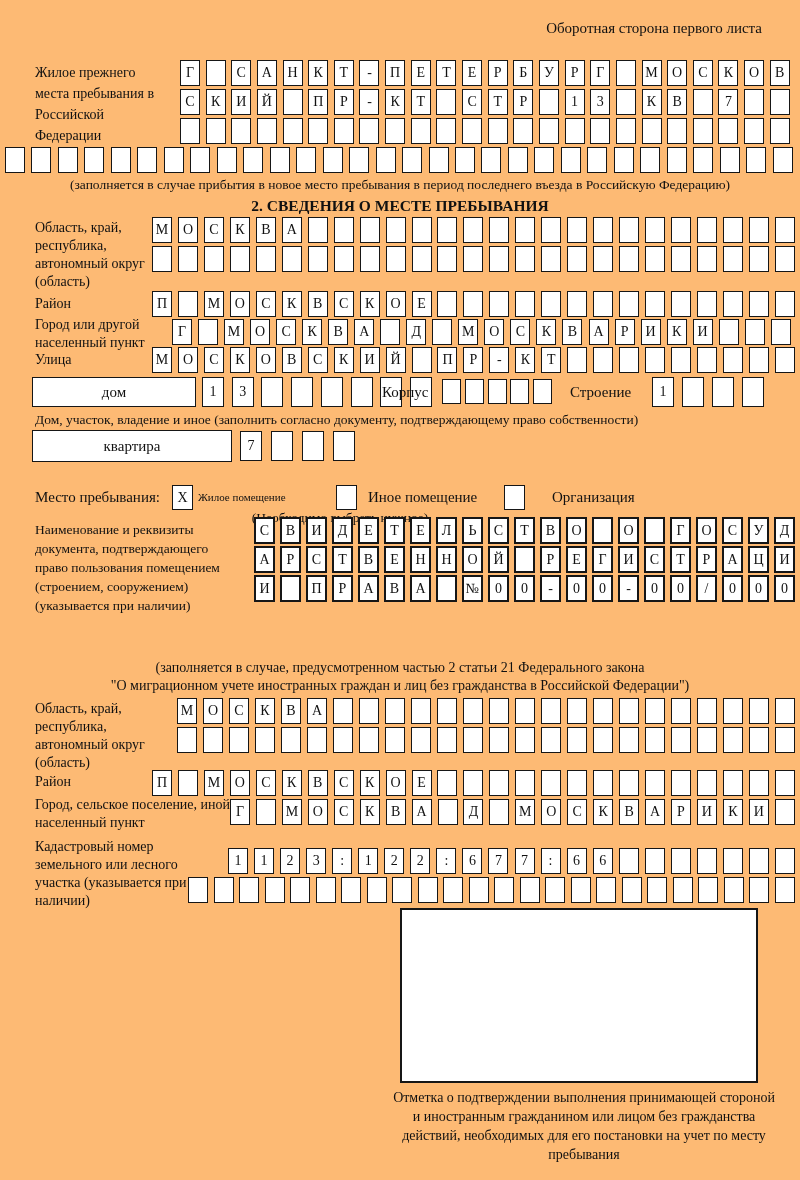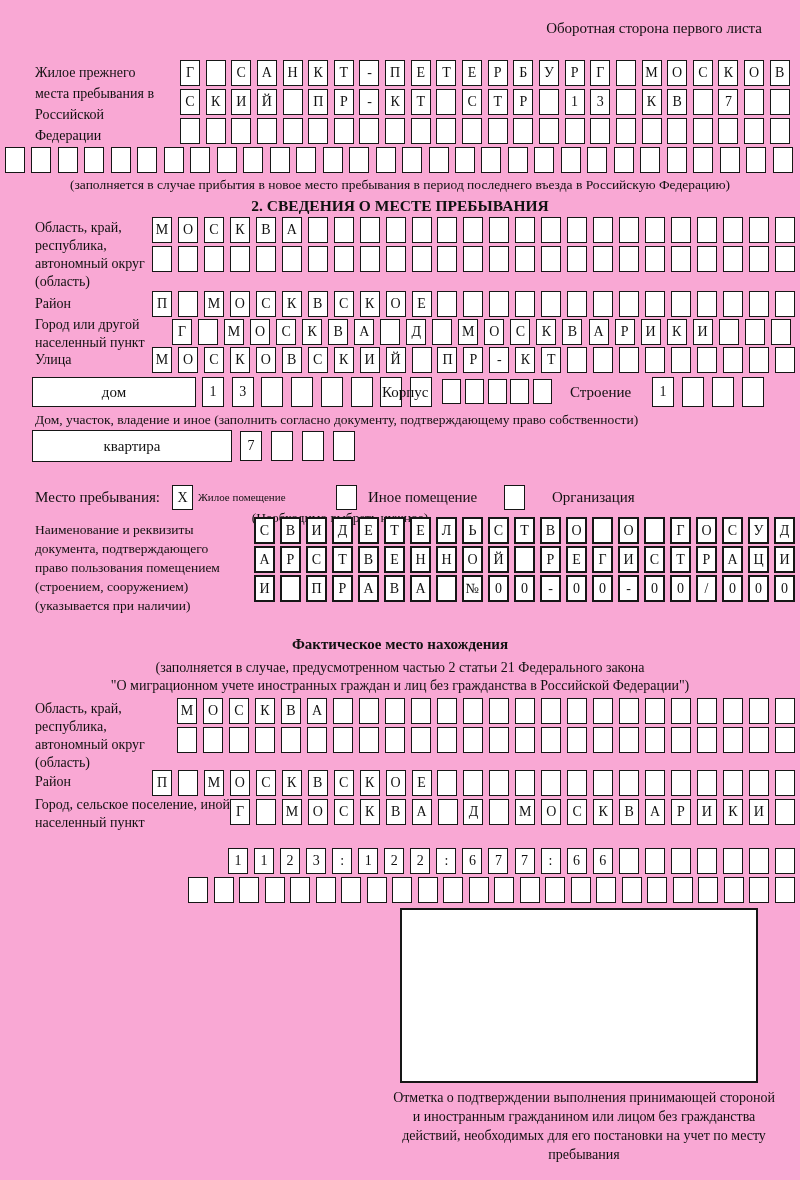--- a/index.html
+++ b/index.html
@@ -1,18 +1,18 @@
 <!DOCTYPE html>
 <html><head>
 <meta charset="utf-8">
 <style>
   * { margin:0; padding:0; box-sizing:border-box; }
   html,body { background:#ffffff; }
   body { width:800px; height:1180px; font-family:"Liberation Serif","DejaVu Serif",serif; color:#111; }
-  .sheet { position:relative; width:800px; height:1180px; background:#f9a8d4; overflow:hidden; }
+  .sheet { position:relative; width:800px; height:1180px; background:#fdba74; overflow:hidden; }
   .lbl { position:absolute; font-size:14px; line-height:18px; }
   .lh21 { line-height:21px; }
   .lh19 { line-height:19px; }
   .cells { position:absolute; display:flex; justify-content:space-between; }
   .cell { flex:0 0 auto; width:20px; height:26px; border:1.5px solid #161616; display:flex; align-items:center; justify-content:center; font-size:14px; background:#fff; }
   .h30 .cell { width:22px; height:30px; }
   .small .cell { width:19px; height:25px; }
   .doc .cell { border-width:2px; height:27px; width:21px; }
   .bigbox { position:absolute; border:1.8px solid #161616; display:flex; align-items:center; justify-content:center; font-size:15px; background:#fff; }
   .chk { position:absolute; width:21px; height:25px; border:1.5px solid #161616; display:flex; align-items:center; justify-content:center; font-size:14px; background:#fff; }
@@ -397,21 +397,20 @@
       <span class="cell">0</span>
       <span class="cell">-</span>
       <span class="cell">0</span>
       <span class="cell">0</span>
       <span class="cell">/</span>
       <span class="cell">0</span>
       <span class="cell">0</span>
       <span class="cell">0</span>
     </div>
 
-  <div class="title center" style="top:636px; font-size:15px;">Фактическое место нахождения</div>
   <div class="cap center fs14" style="top:660px;">(заполняется в случае, предусмотренном частью 2 статьи 21 Федерального закона</div>
   <div class="cap center fs14" style="top:678px;">"О миграционном учете иностранных граждан и лиц без гражданства в Российской Федерации")</div>
 
   <div class="lbl" style="left:35px; top:700px; width:130px;">Область, край, республика, автономный округ (область)</div>
   <div class="cells" style="left:177px; top:698px; width:618px;">
       <span class="cell">М</span>
       <span class="cell">О</span>
       <span class="cell">С</span>
       <span class="cell">К</span>
       <span class="cell">В</span>
@@ -510,20 +509,21 @@
       <span class="cell">К</span>
       <span class="cell">В</span>
       <span class="cell">А</span>
       <span class="cell">Р</span>
       <span class="cell">И</span>
       <span class="cell">К</span>
       <span class="cell">И</span>
       <span class="cell"></span>
     </div>
 
+  <div class="lbl" style="left:35px; top:838px; width:168px;">Кадастровый номер земельного или лесного участка (указывается при наличии)</div>
   <div class="cells" style="left:228px; top:848px; width:567px;">
       <span class="cell">1</span>
       <span class="cell">1</span>
       <span class="cell">2</span>
       <span class="cell">3</span>
       <span class="cell">:</span>
       <span class="cell">1</span>
       <span class="cell">2</span>
       <span class="cell">2</span>
       <span class="cell">:</span>

